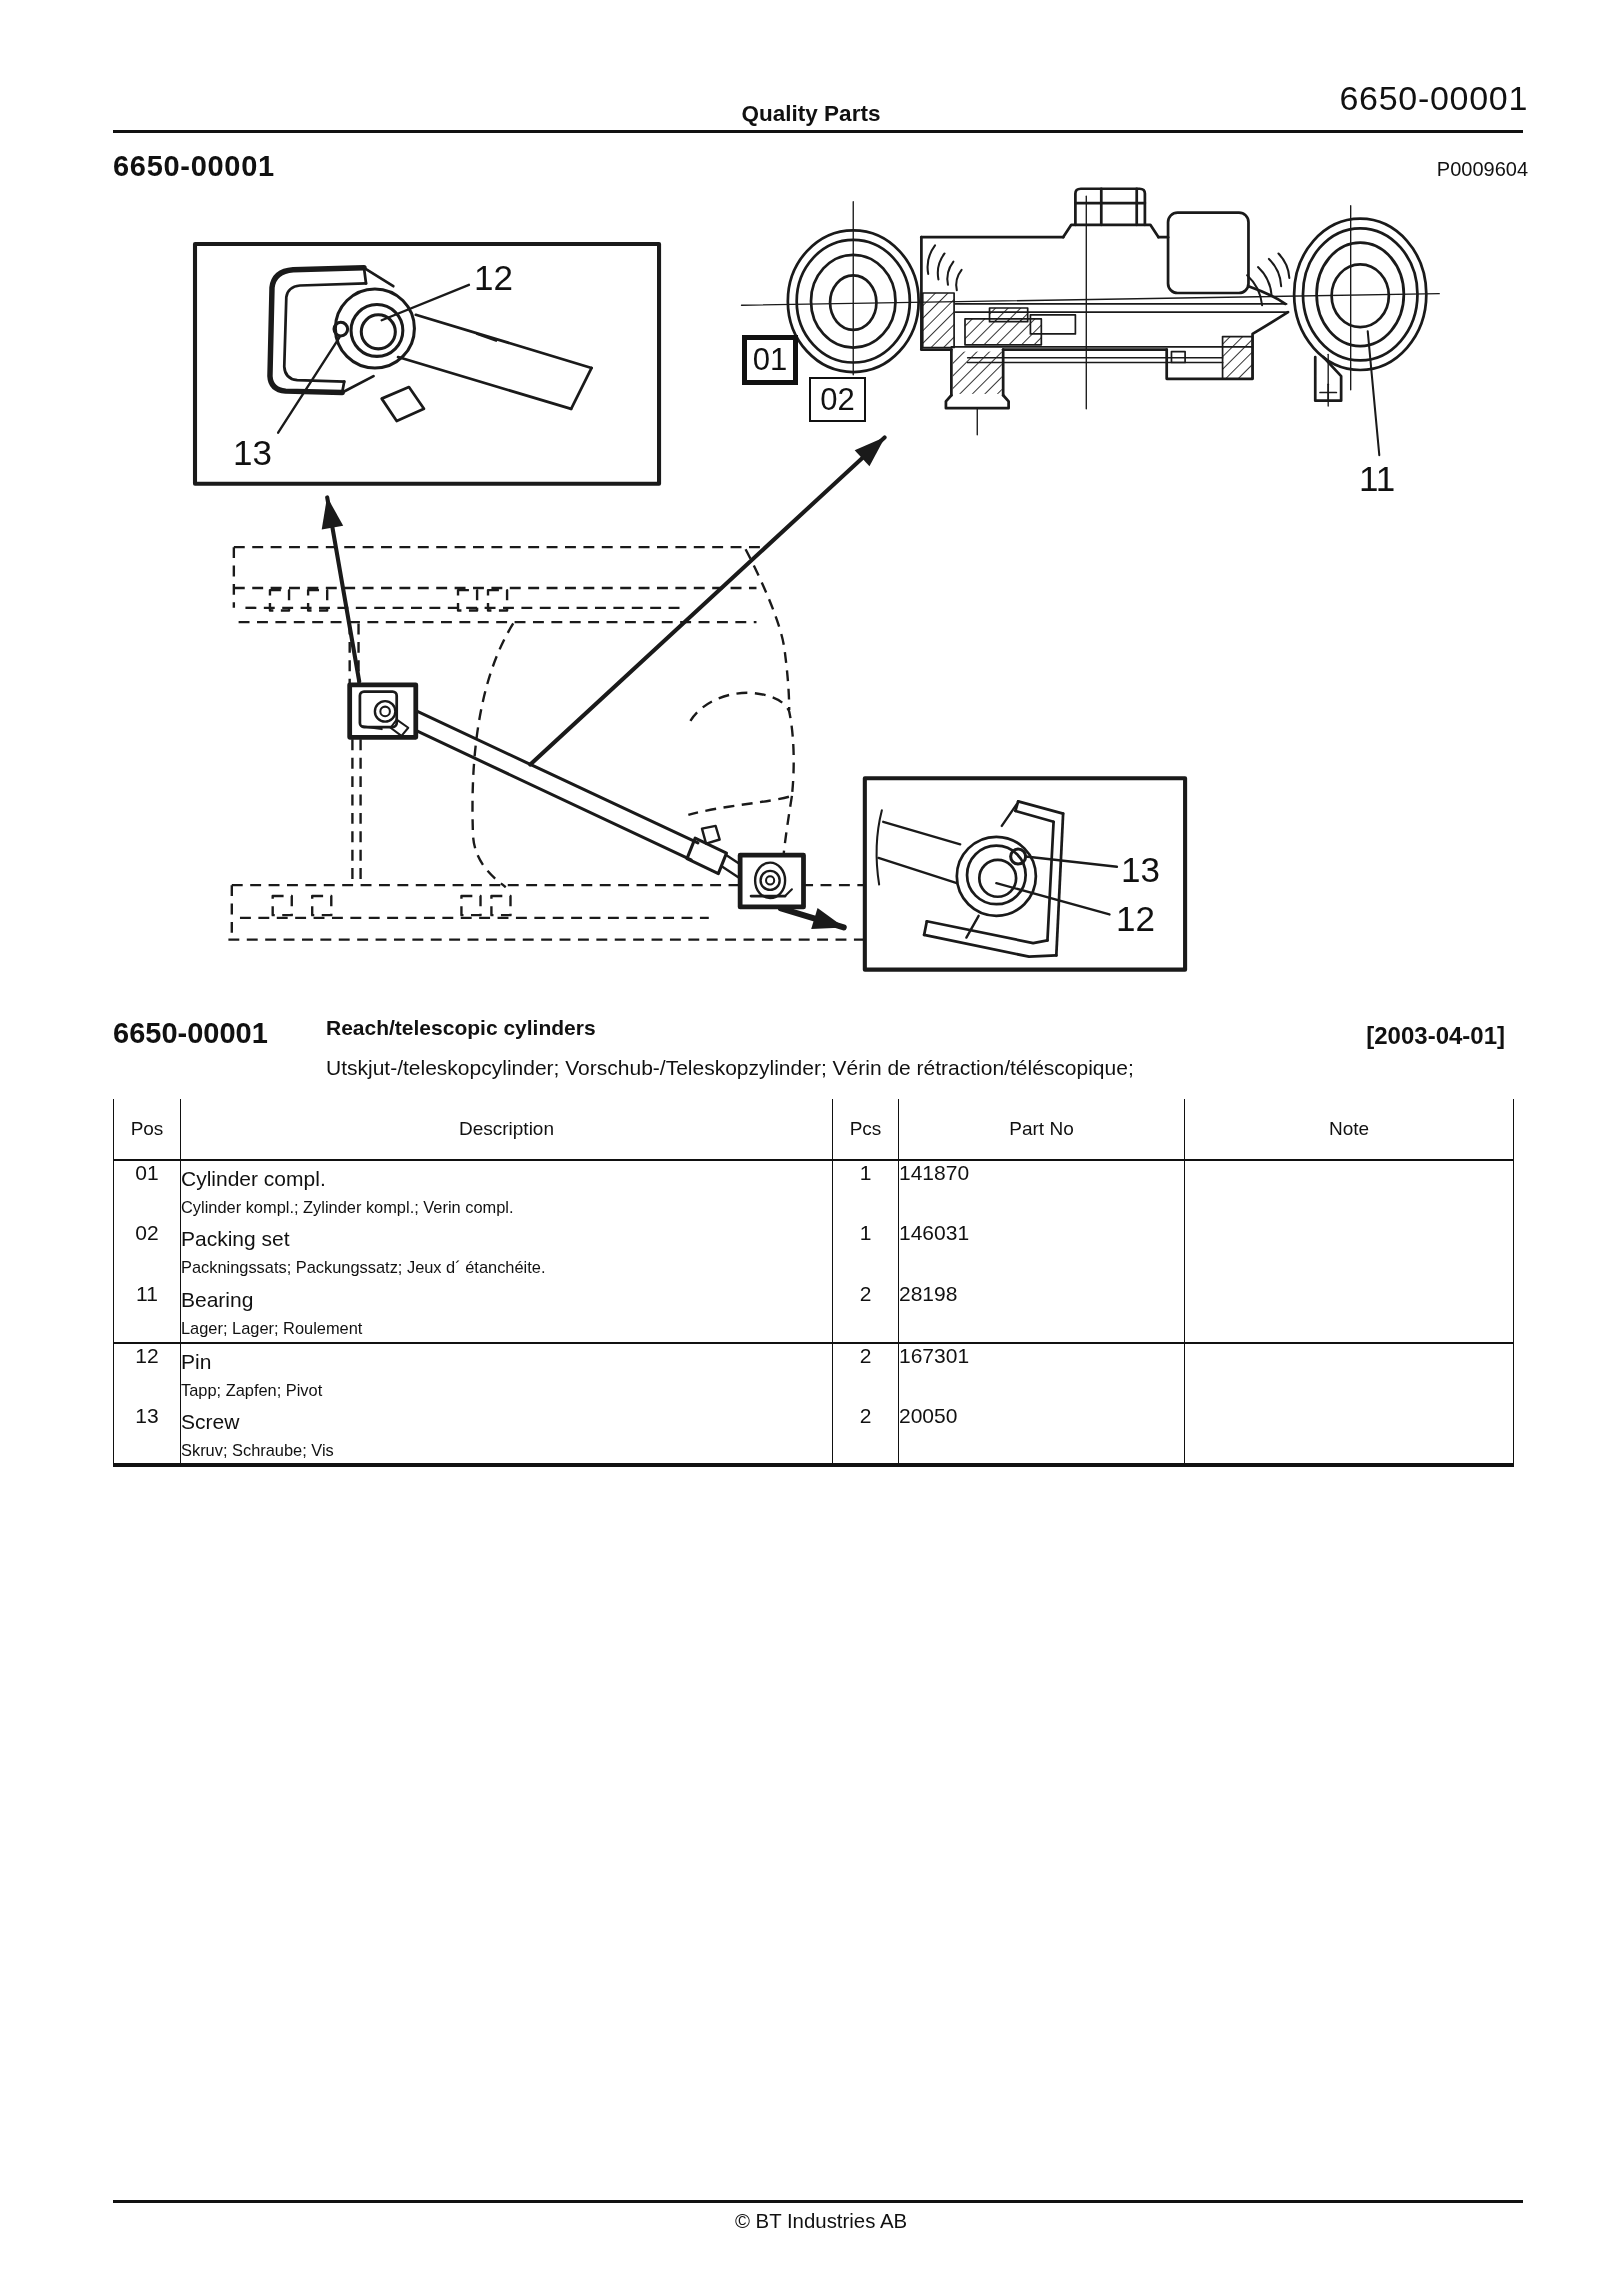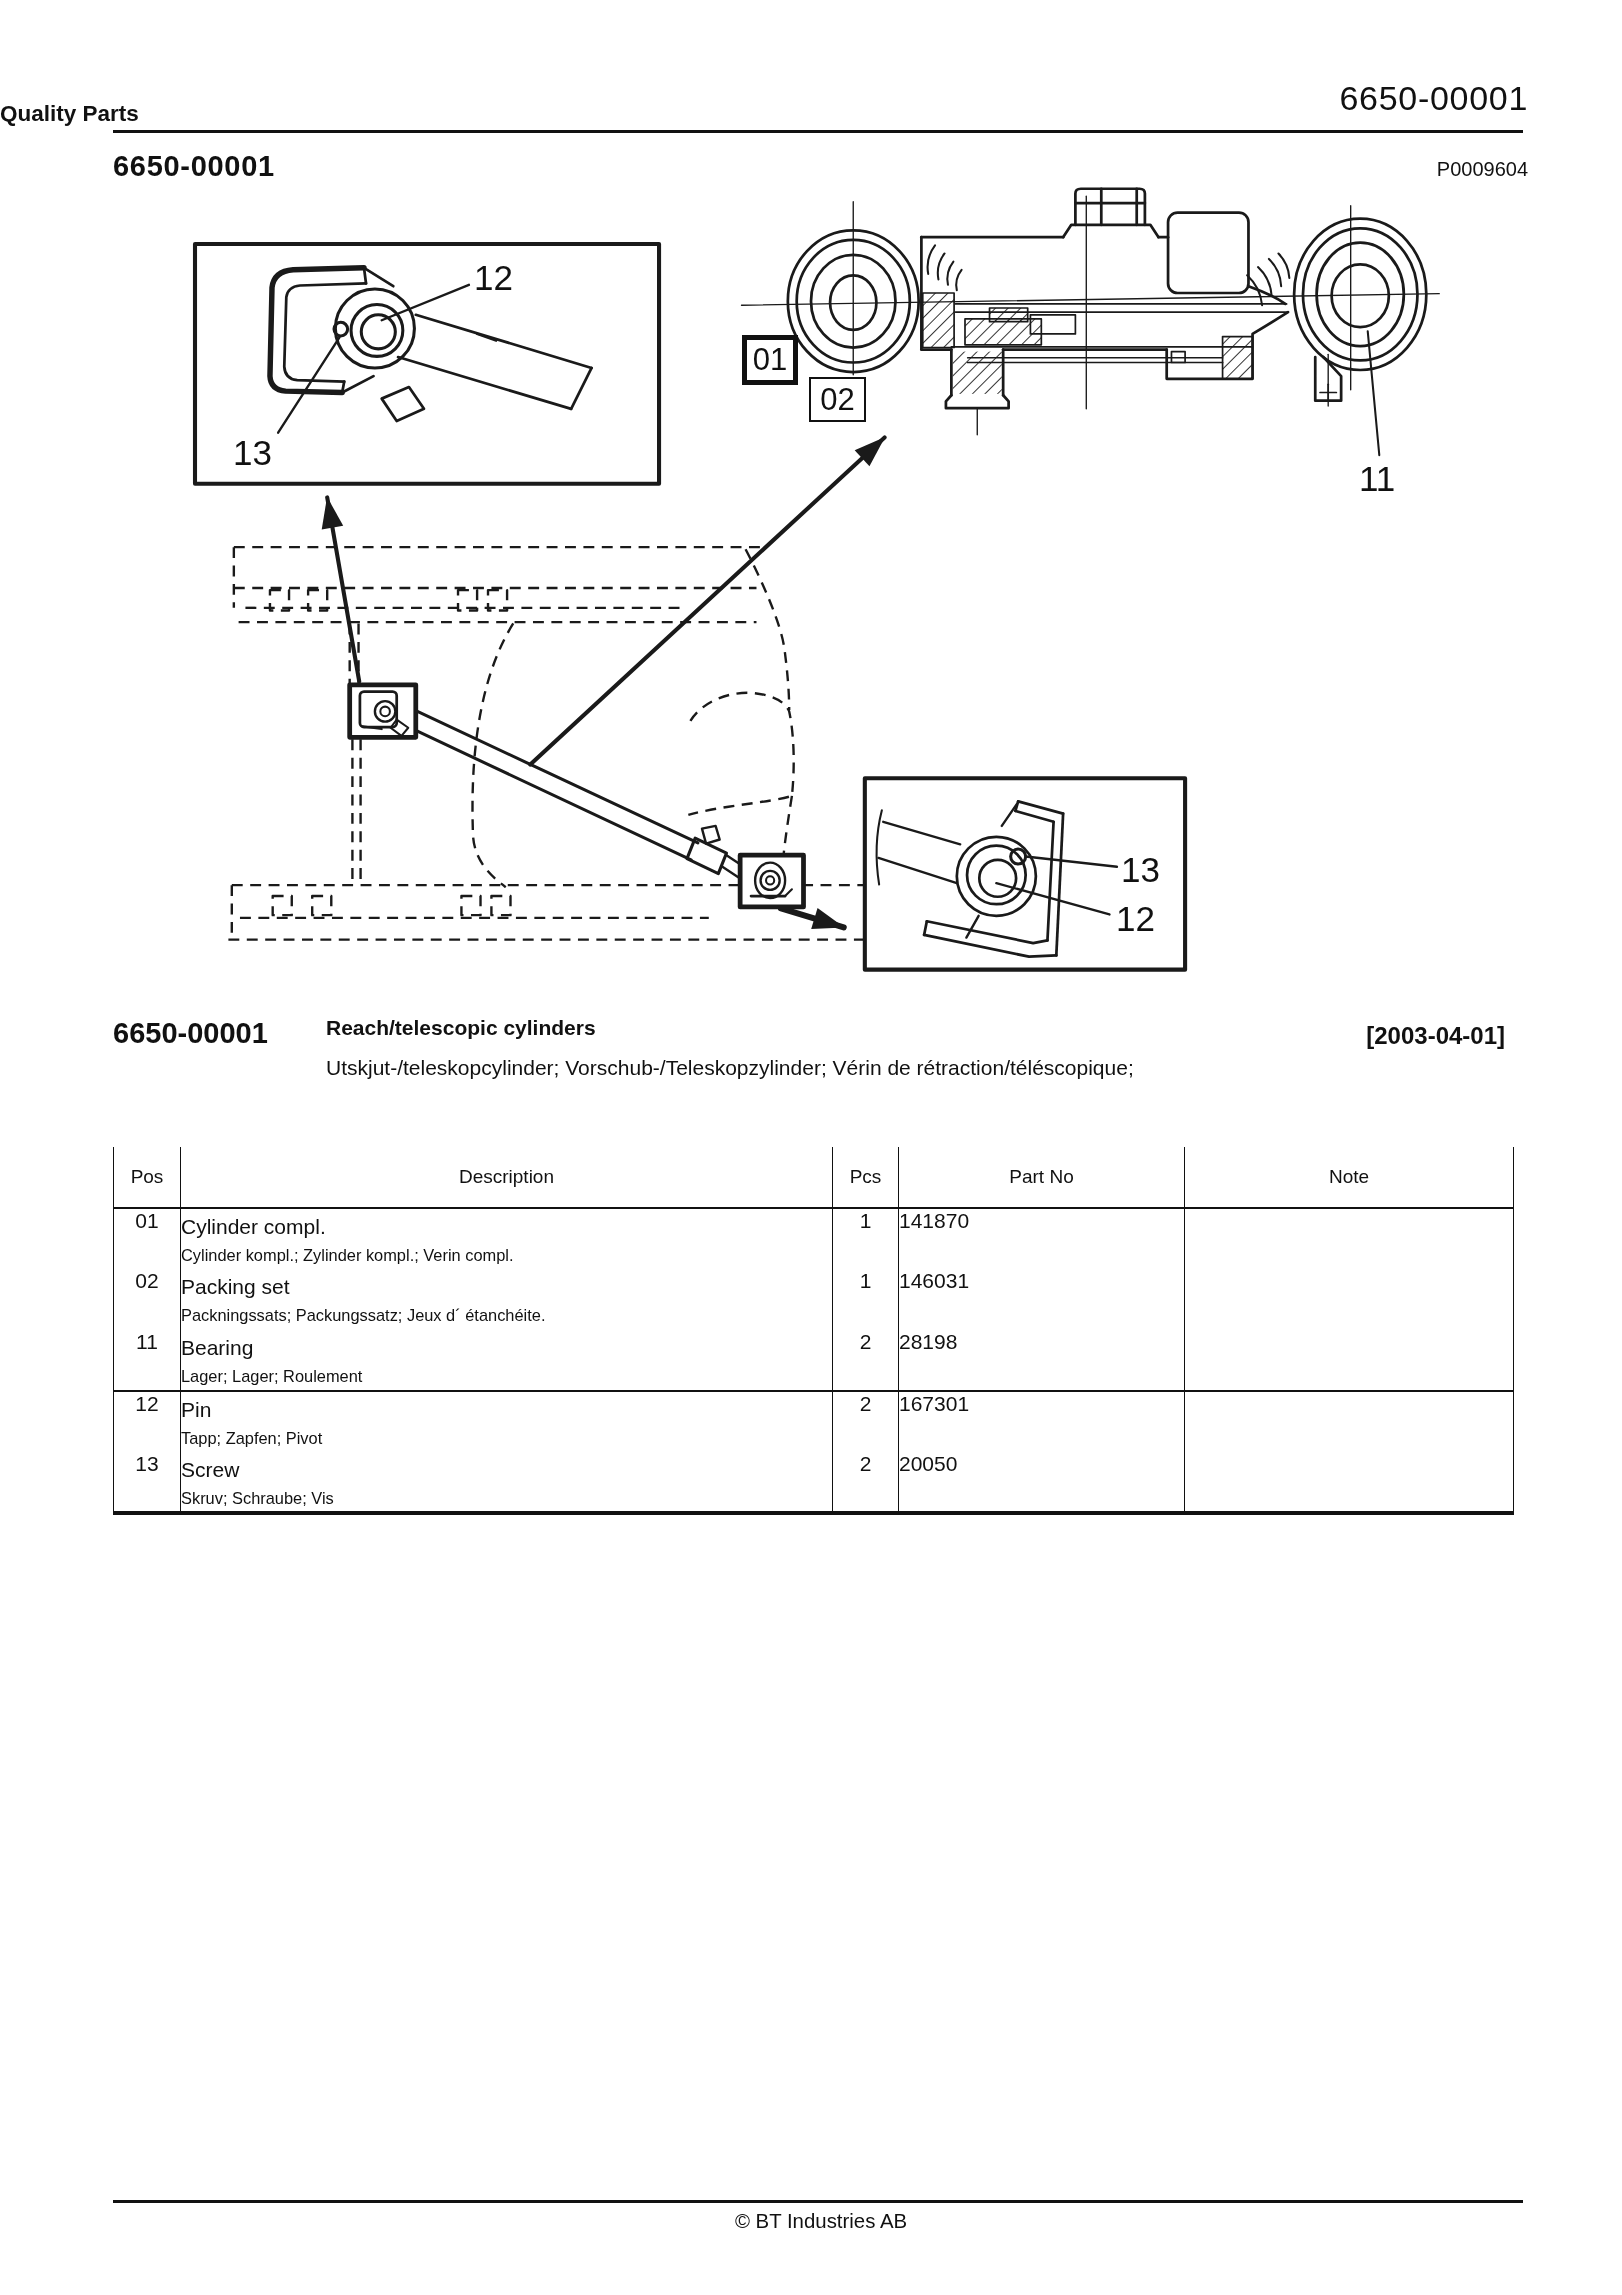--- a/index.html
+++ b/index.html
@@ -6,21 +6,21 @@
   .page{
     position:relative;
     width:1622px;height:2295px;
     background:#ffffff;
     font-family:"Liberation Sans","DejaVu Sans",sans-serif;
     color:#111;
     overflow:hidden;
   }
   .abs{position:absolute;}
   
-  .hdr-center{left:0;width:1622px;top:101px;text-align:left;font-size:22.5px;font-weight:700;}
+  .hdr-center{left:0;width:1622px;top:101px;text-align:center;font-size:22.5px;font-weight:700;}
   .hdr-right{right:94px;top:79px;font-size:34px;font-weight:400;letter-spacing:0.7px;}
   .rule{background:#111;height:2.7px;left:113px;right:99px;}
   .hdr-rule{top:130px;}
   .page-id{left:113px;top:150px;font-size:29px;font-weight:700;letter-spacing:0.7px;}
   .image-code{right:94px;top:158px;font-size:20px;font-weight:400;}
   
   svg.drawing{left:0;top:0;width:1622px;height:2295px;pointer-events:none;}
   .dlabel{font-size:35px;font-weight:400;line-height:1;}
   .dbox{display:flex;align-items:center;justify-content:center;font-size:31px;background:#fff;box-sizing:border-box;}
   .dbox-01{left:742px;top:335px;width:56px;height:50px;border:5.5px solid #111;}
@@ -38,21 +38,21 @@
   
   .table-wrap{left:113px;top:1099px;width:1401px;}
   .model-band{position:relative;height:68px;box-sizing:border-box;
     border-top:3.4px solid #111;border-bottom:3.4px solid #111;
     border-left:1.4px solid #111;border-right:1.4px solid #111;}
   .model-divider{position:absolute;left:834px;top:0;bottom:0;width:1.4px;background:#111;}
   .model-row{position:absolute;left:847px;height:23px;font-size:19px;white-space:nowrap;}
   .model-row .m-code{display:inline-block;width:57px;}
   .model-row .m-name{display:inline-block;width:221px;}
   table.parts{width:1401px;border-collapse:collapse;table-layout:fixed;
-    border-left:1.4px solid #111;border-right:1.4px solid #111;border-bottom:4.8px solid #111;margin-top:48px;}
+    border-left:1.4px solid #111;border-right:1.4px solid #111;border-bottom:4.8px solid #111;}
   table.parts th{height:35px;font-size:19px;font-weight:400;text-align:center;
     border-right:1.4px solid #111;border-bottom:2.7px double #111;}
   table.parts th:last-child,table.parts td:last-child{border-right:none;}
   table.parts td{border-right:1.4px solid #111;vertical-align:top;padding:0;}
   table.parts tr{height:61px;}
   tr.group-start td{border-top:2.7px solid #111;}
   td.pos-c{text-align:center;font-size:21px;padding-top:6.8px;}
   td.desc-c{padding-left:19px;}
   .desc-main{font-size:21px;padding-top:6.1px;}
   .desc-sub{font-size:16.4px;padding-top:6.8px;}

